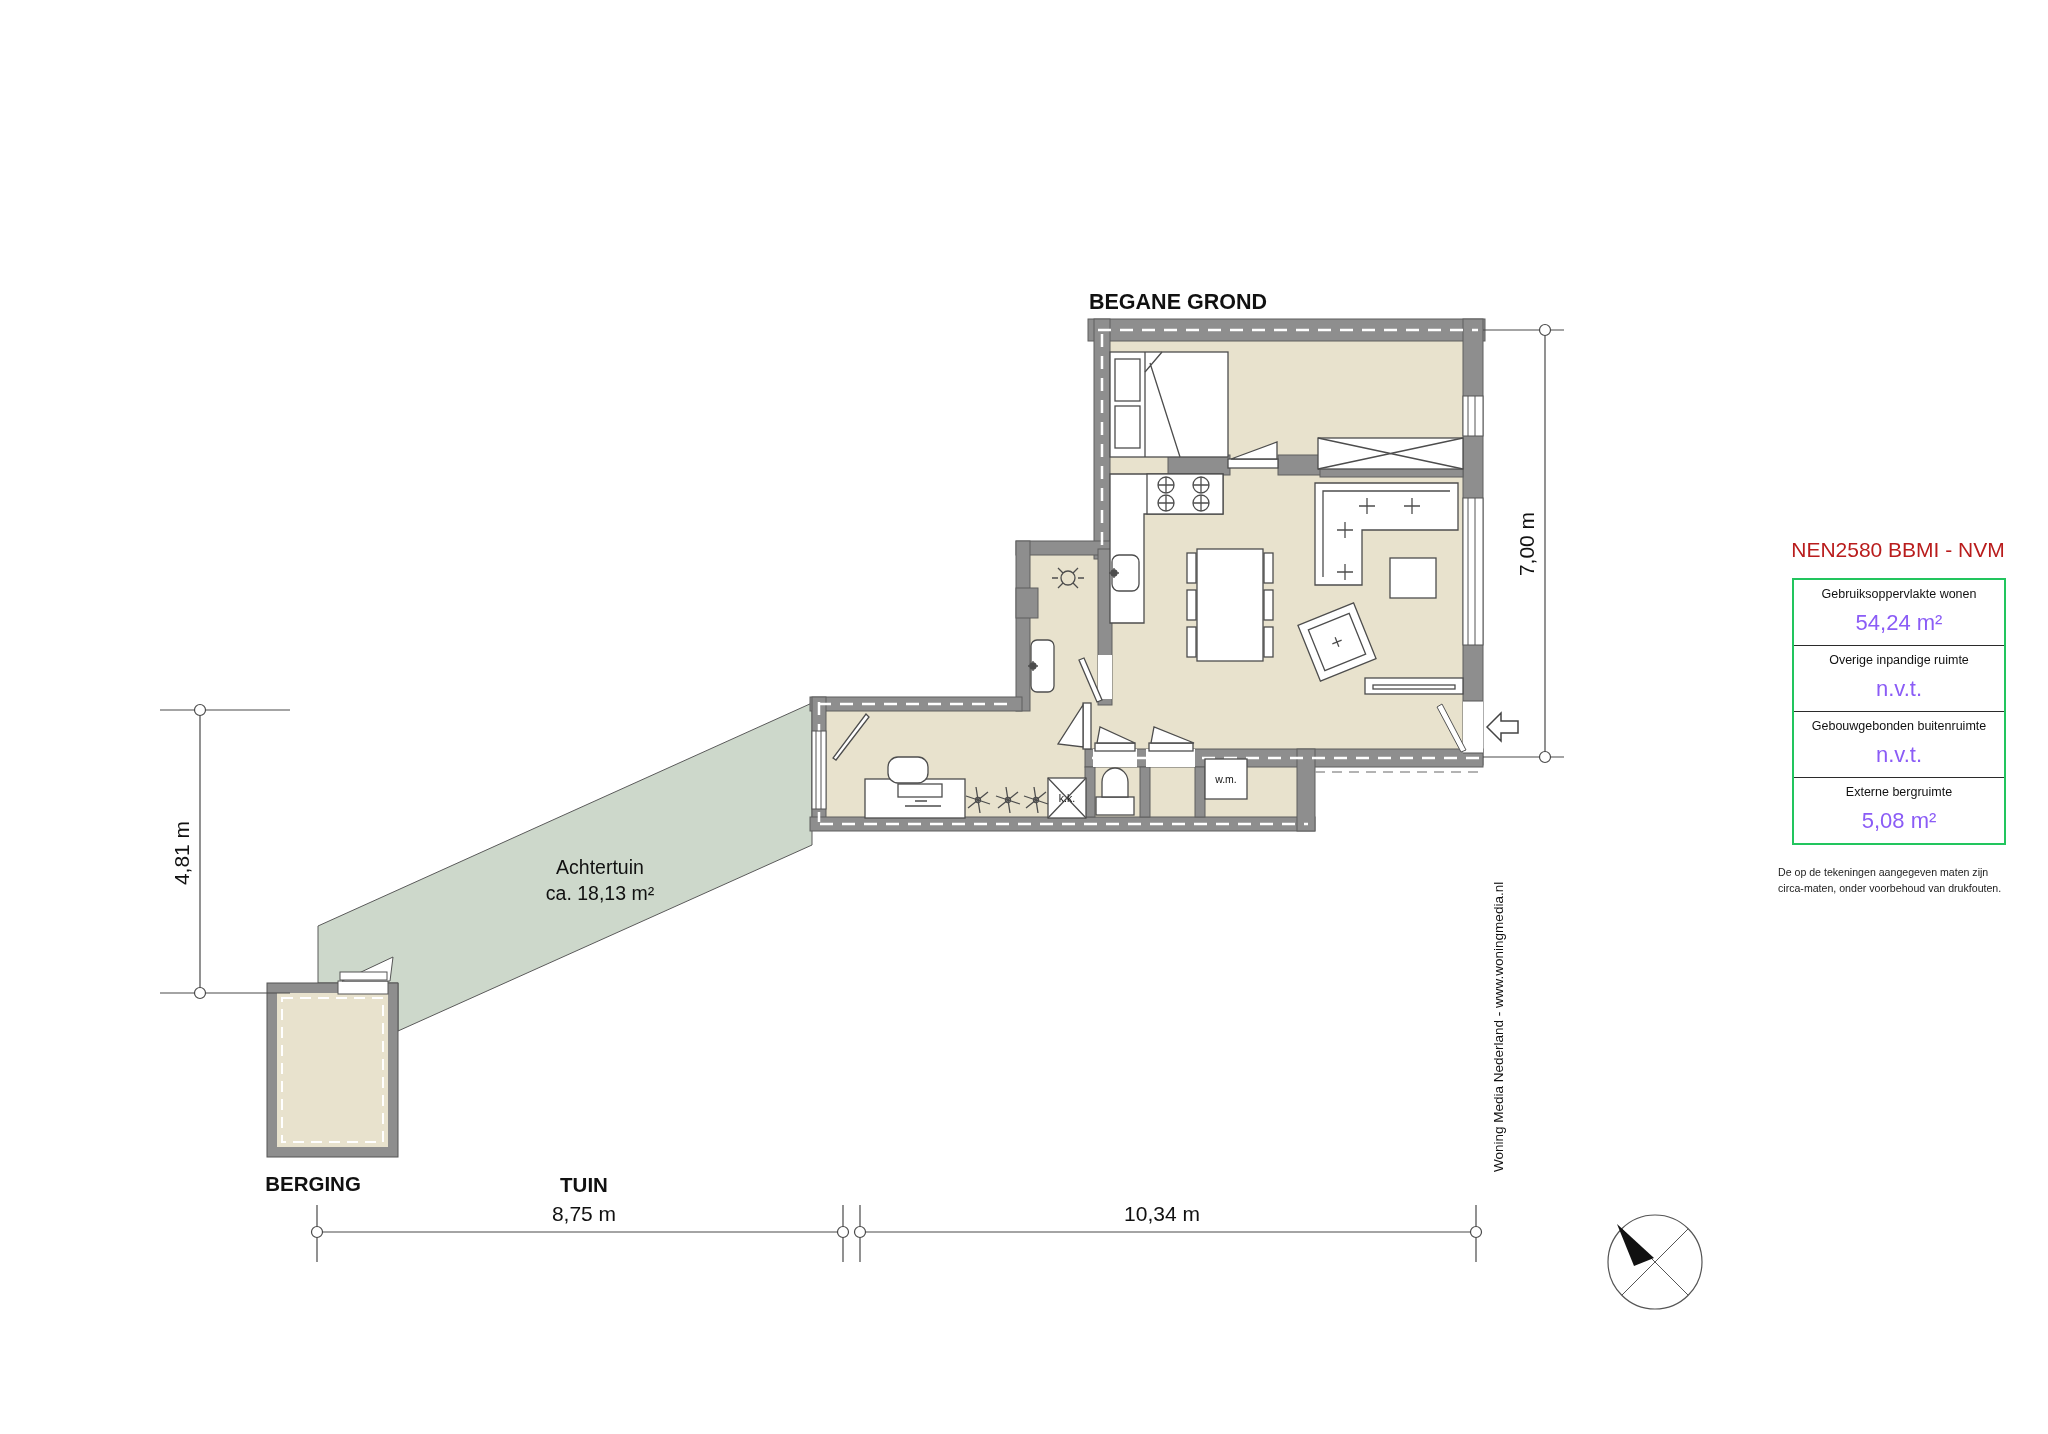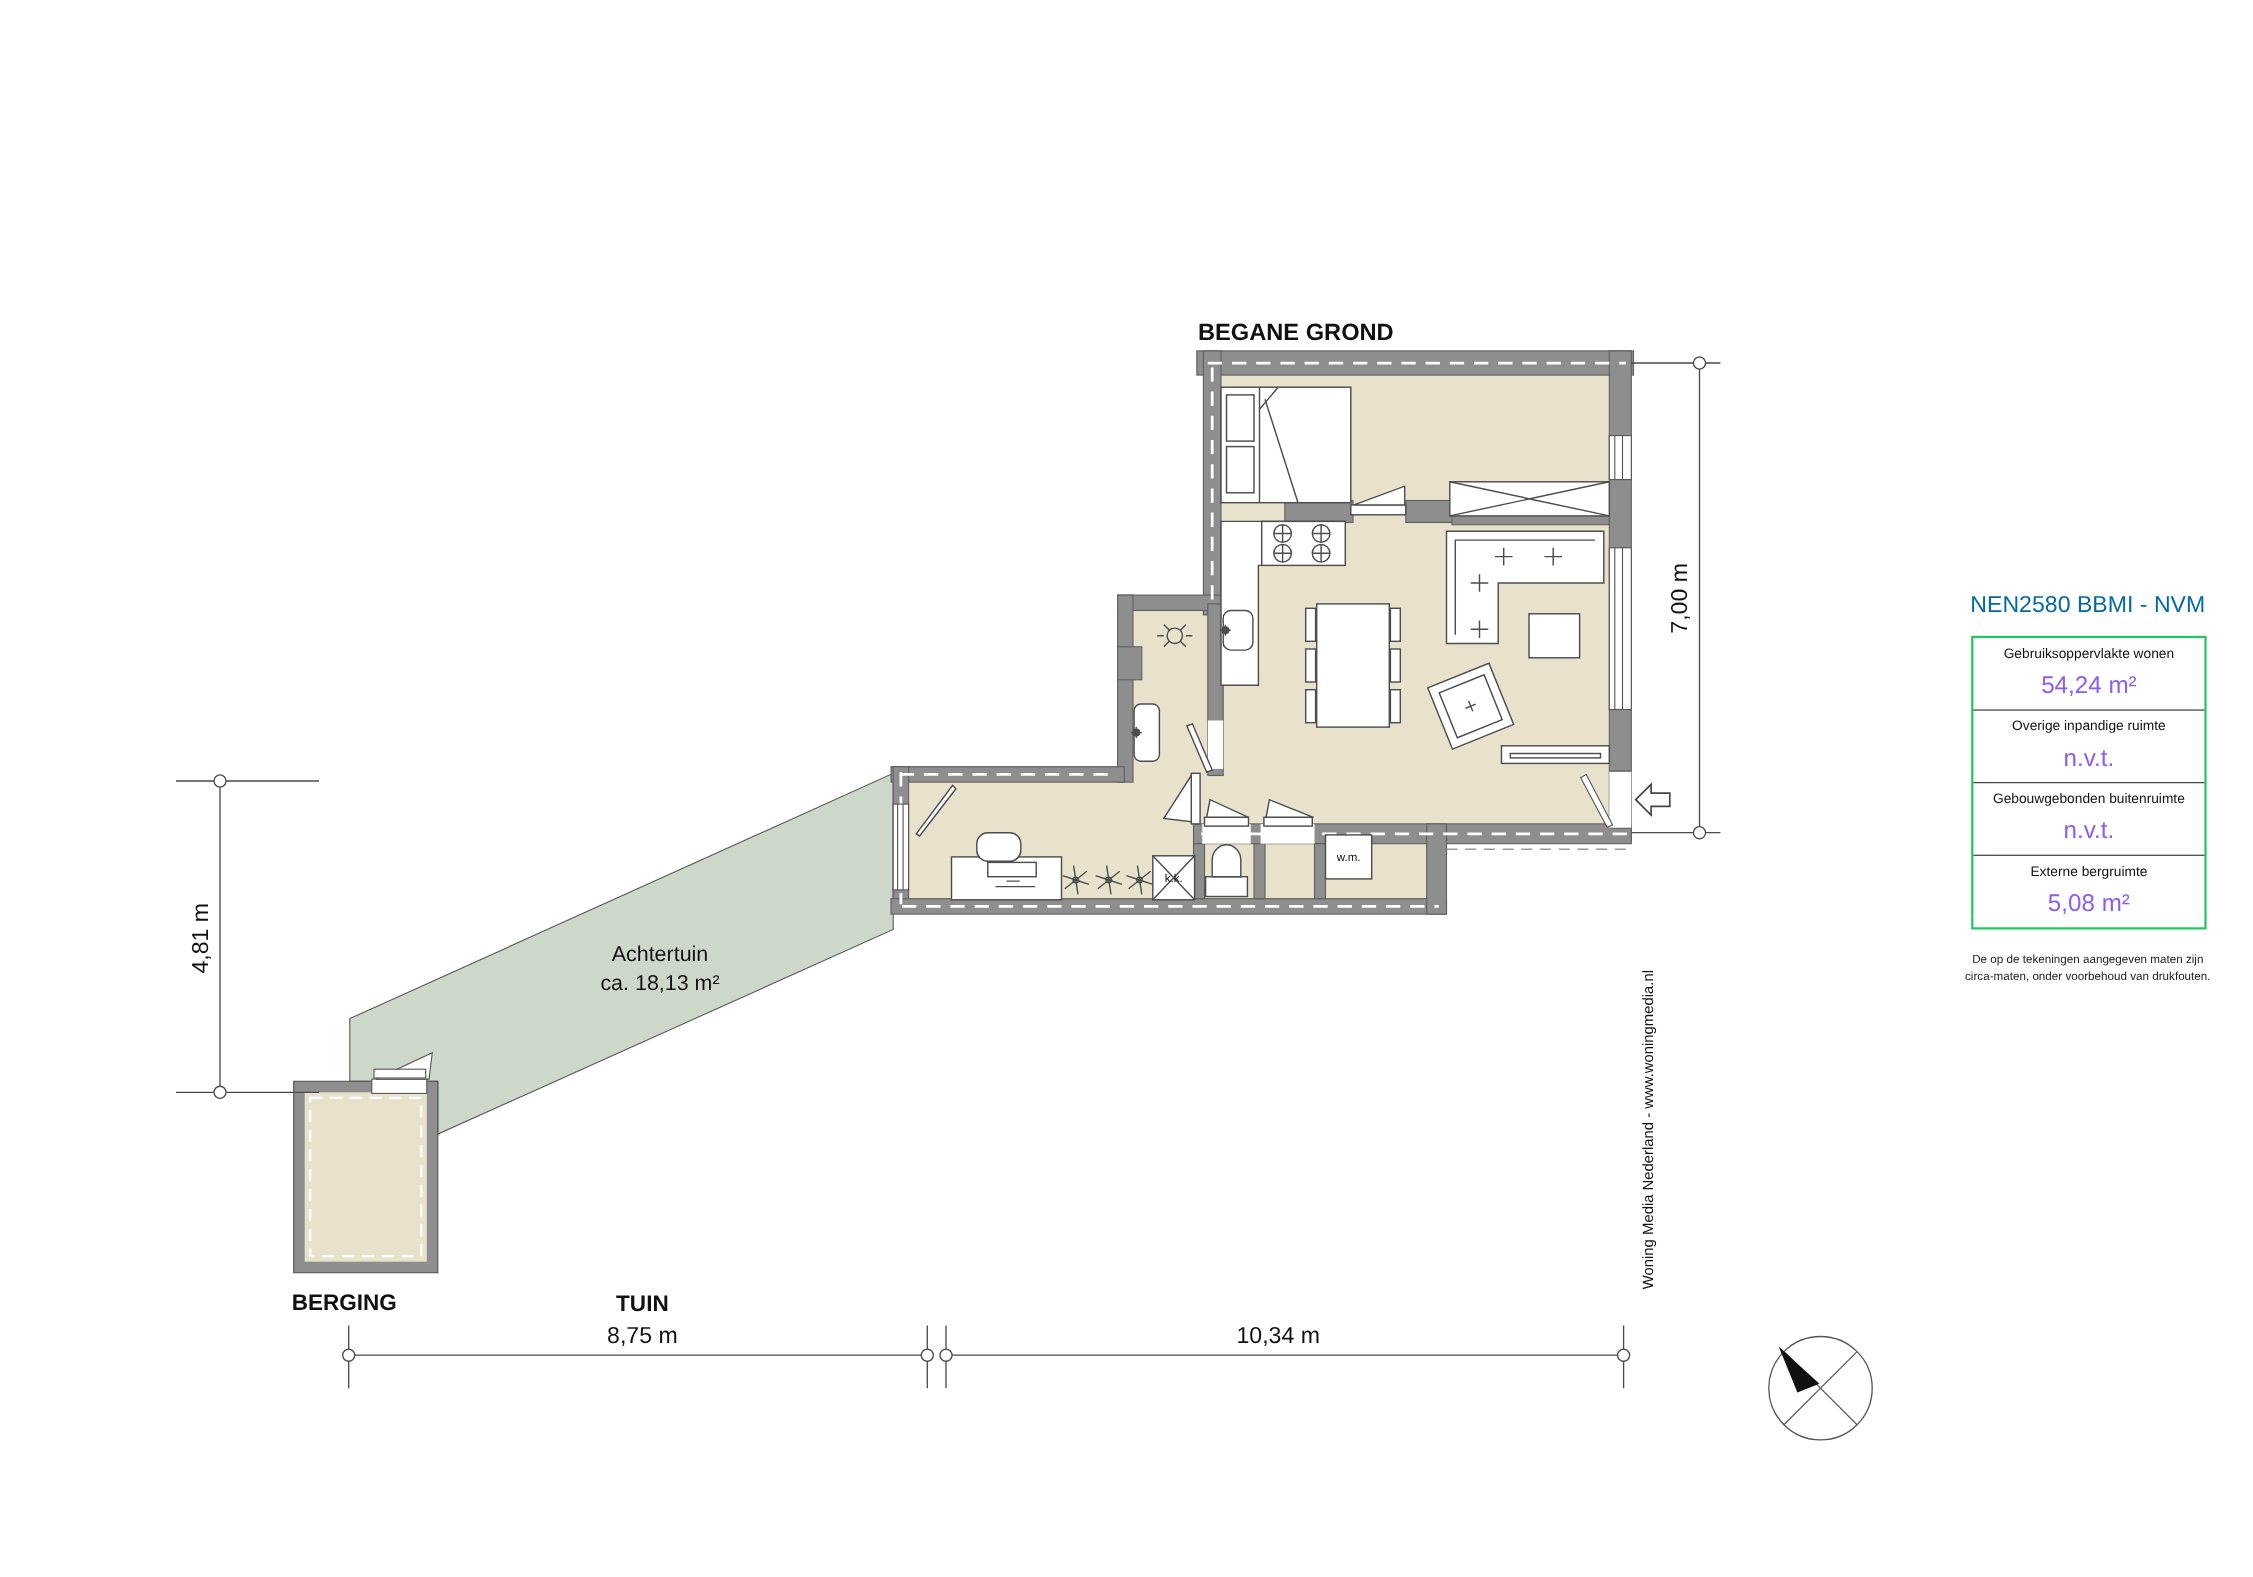--- a/index.html
+++ b/index.html
@@ -2,28 +2,28 @@
 <html><head>
 <meta charset="utf-8">
 <style>
   html,body{margin:0;padding:0;background:#ffffff;}
   .stage{position:relative;width:2048px;height:1434px;background:#ffffff;overflow:hidden;
          font-family:"Liberation Sans", sans-serif;padding-left:48px;}
   svg{position:absolute;left:0;top:0;}
   svg text{font-family:"Liberation Sans", sans-serif;fill:#111;}
   .t-bold{font-weight:bold;}
   .nen-title{position:absolute;left:1782px;top:538px;width:232px;text-align:center;
-             font-size:21px;color:#0369a1;}
+             font-size:21px;color:#b91c1c;}
   .legend-table{position:absolute;left:1792px;top:578px;width:210px;border:2px solid #22c55e;
                 background:#fff;}
   .legend-row{border-top:1px solid #2b2b2b;padding:7px 3px 9px 3px;text-align:center;}
   .legend-row:first-child{border-top:none;}
   .legend-row .lbl{font-size:12.5px;color:#111;}
   .legend-row .val{font-size:22px;color:#8b5cf6;margin-top:9px;}
-  .disclaimer{position:absolute;left:1778px;top:864px;width:240px;text-align:center;
+  .disclaimer{position:absolute;left:1778px;top:864px;width:240px;text-align:left;
               font-size:10.6px;line-height:1.55;color:#1c1c1c;}
 </style>
 </head>
 <body>
 
 <div class="stage">
 
 <svg width="2048" height="1434" viewBox="0 0 2048 1434">
 
   <polygon points="318,926 812,703 812,845 398,1031 398,983 318,983" fill="#cdd8cb" stroke="#5a5a5a" stroke-width="1"></polygon>

